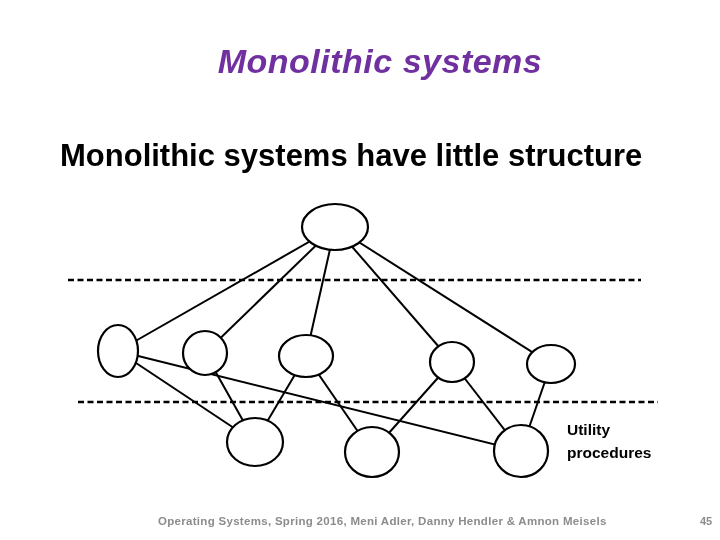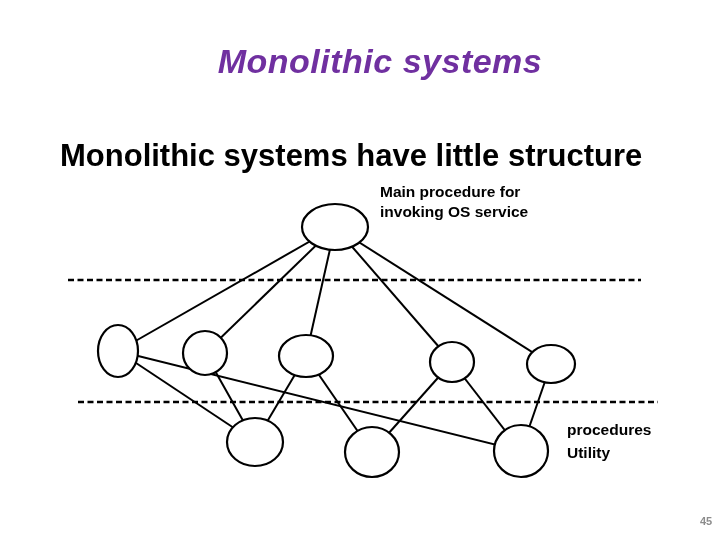--- a/index.html
+++ b/index.html
@@ -73,27 +73,24 @@
       <ellipse cx="118" cy="351" rx="20" ry="26" fill="#FFFFFF" stroke="#000000" stroke-width="2.2"></ellipse>
       <ellipse cx="205" cy="353" rx="22" ry="22" fill="#FFFFFF" stroke="#000000" stroke-width="2.2"></ellipse>
       <ellipse cx="306" cy="356" rx="27" ry="21" fill="#FFFFFF" stroke="#000000" stroke-width="2.2"></ellipse>
       <ellipse cx="452" cy="362" rx="22" ry="20" fill="#FFFFFF" stroke="#000000" stroke-width="2.2"></ellipse>
       <ellipse cx="551" cy="364" rx="24" ry="19" fill="#FFFFFF" stroke="#000000" stroke-width="2.2"></ellipse>
       <ellipse cx="255" cy="442" rx="28" ry="24" fill="#FFFFFF" stroke="#000000" stroke-width="2.2"></ellipse>
       <ellipse cx="372" cy="452" rx="27" ry="25" fill="#FFFFFF" stroke="#000000" stroke-width="2.2"></ellipse>
       <ellipse cx="521" cy="451" rx="27" ry="26" fill="#FFFFFF" stroke="#000000" stroke-width="2.2"></ellipse>
     </svg>
 
-  <div class="dlabel main-label" style="color: rgb(0, 0, 0);">
-    <div>Main procedure for</div>
-    <div>invoking OS service</div>
-  </div>
 
 
   <div class="dlabel utility-label" style="color: rgb(0, 0, 0);">
+    <div>Utility</div>
     <div>procedures</div>
-    <div>Utility</div>
   </div>
 
+  <div class="footer" style="color: rgb(140, 140, 140);">Operating Systems, Spring 2016, Meni Adler, Danny Hendler &amp; Amnon Meisels</div>
 
   <div class="page-number" style="color: rgb(140, 140, 140); margin-left: 41px;">45</div>
 
 </div>
 
 </body></html>

